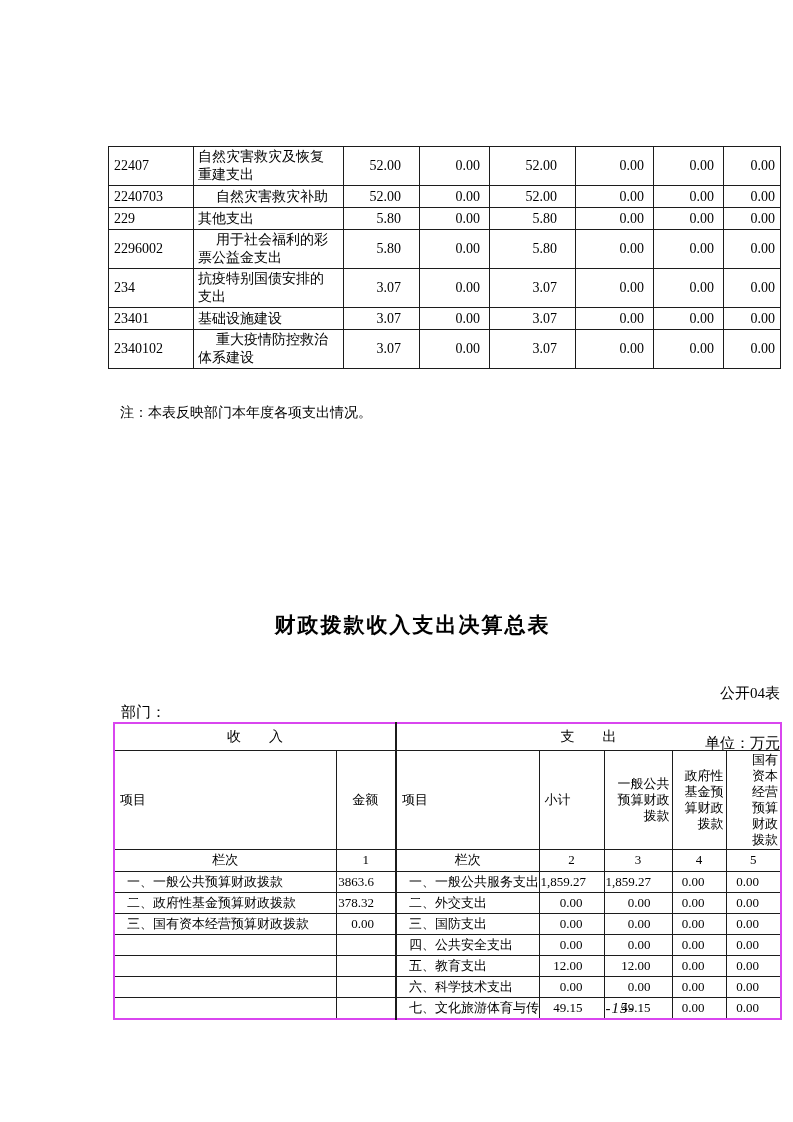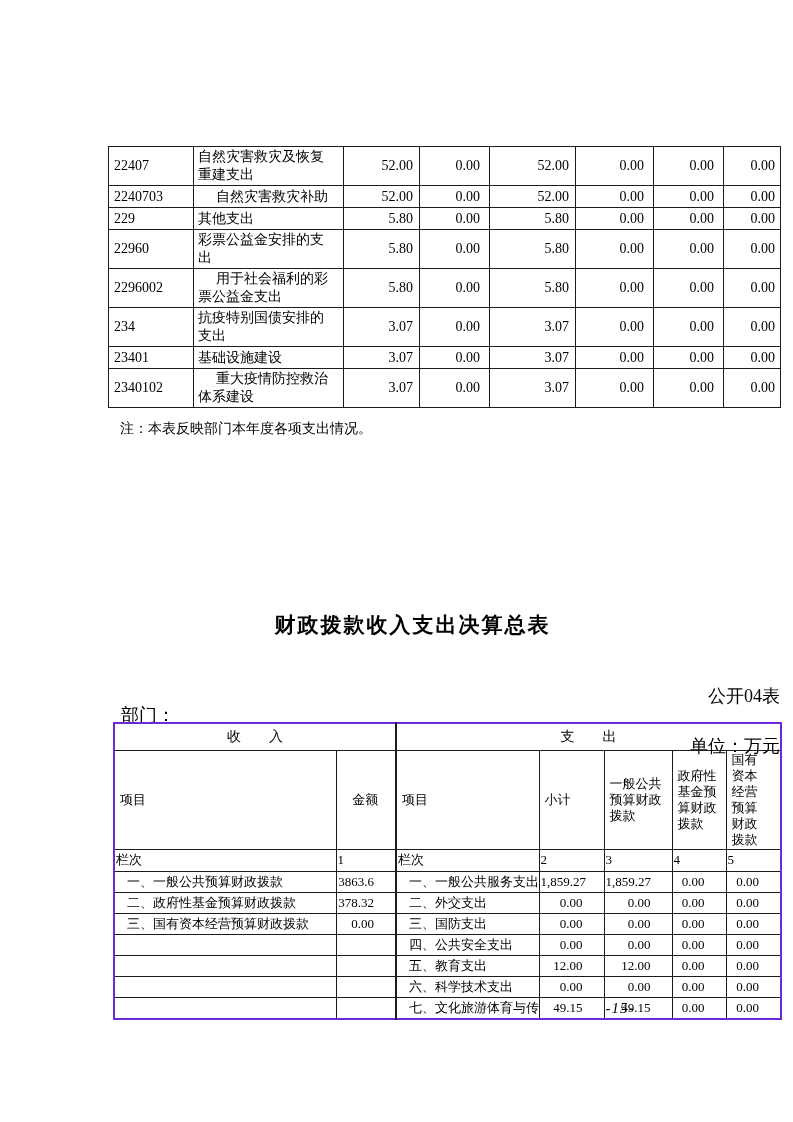--- a/index.html
+++ b/index.html
@@ -11,44 +11,44 @@
   }
   table { border-collapse:collapse; table-layout:fixed; }
   td { border:1px solid #1c1c1c; vertical-align:middle; overflow:hidden; }
 
   
   .t1 { position:absolute; left:108px; top:146px; width:672px; font-size:14px; }
   .t1 td.code { text-align:left; padding-left:5px; }
   .t1 td.name { text-align:left; padding:1px 10px 1px 4px; line-height:18px; }
   .t1 td.name.indent .txt { display:block; text-indent:18px; }
   .t1 td.num { text-align:right; }
-  .t1 td.v1, .t1 td.v3 { padding-right:6px; }
+  .t1 td.v1, .t1 td.v3 { padding-right:18px; }
   .t1 td.v2, .t1 td.v4, .t1 td.v5 { padding-right:9px; }
   .t1 td.v6 { padding-right:5px; }
 
-  .note { position:absolute; left:120px; top:420px; font-size:14px;text-align:right; }
+  .note { position:absolute; left:120px; top:404px; font-size:14px;text-align:right; }
 
   
   .title {
     position:absolute; left:0; top:611px; width:793px; text-align:center;
     font-family:"Liberation Sans","DejaVu Sans",sans-serif;
     font-weight:700; font-size:21px; letter-spacing:2px;padding-left:32px;
   }
-  .meta { position:absolute; font-size:18px; }
+  .meta { position:absolute; font-size:15px; }
   .m-open { right:13px; top:684px; text-align:right; }
   .m-dept { left:121px; top:703px; }
   .m-unit { right:13px; top:734px; text-align:right; }
 
-  .t2 { position:absolute; left:113px; top:722px; width:667px; font-size:13px; border:2px solid #6d28d9; }
+  .t2 { position:absolute; left:113px; top:722px; width:667px; font-size:13px; border:2px solid #d946ef; }
   .t2 td.thickL { border-left:2px solid #1c1c1c;margin-top:11px; }
   .t2 .grp td { height:27px; text-align:center; font-size:14px; }
   .t2 .hdr td { height:97px; vertical-align:middle; text-align:left; padding-left:5px; line-height:16px; }
   .t2 .hdr td.ctr { text-align:center; padding-left:0; }
-  .t2 .hdr td.pre { white-space:pre-line; padding-right:2px; }
-  .t2 .lanci td { height:22px; text-align:left; }
+  .t2 .hdr td.pre { white-space:pre-line; padding-right:2px;text-align:right; }
+  .t2 .lanci td { height:22px; text-align:center; }
   .t2 .dr td { height:18px; }
   .t2 .dr td.item { text-align:left; padding-left:12px; white-space:nowrap; }
   .t2 .dr td.amt { text-align:right; padding-right:21px; }
 
   .pagenum { position:absolute; left:560px; top:1000px; width:120px; text-align:center; font-size:15px; letter-spacing:1px;font-style:italic; }
 </style>
 </head>
 <body>
 
 <div class="page">
@@ -83,30 +83,20 @@
         <td class="num v1">52.00</td>
         <td class="num v2">0.00</td>
         <td class="num v3">52.00</td>
         <td class="num v4">0.00</td>
         <td class="num v5">0.00</td>
         <td class="num v6">0.00</td>
       </tr>
       <tr style="height:22px">
         <td class="code">229</td>
         <td class="name"><span class="txt">其他支出</span></td>
-        <td class="num v1">5.80</td>
-        <td class="num v2">0.00</td>
-        <td class="num v3">5.80</td>
-        <td class="num v4">0.00</td>
-        <td class="num v5">0.00</td>
-        <td class="num v6">0.00</td>
-      </tr>
-      <tr style="height:37px">
-        <td class="code">22960</td>
-        <td class="name"><span class="txt">彩票公益金安排的支出</span></td>
         <td class="num v1">5.80</td>
         <td class="num v2">0.00</td>
         <td class="num v3">5.80</td>
         <td class="num v4">0.00</td>
         <td class="num v5">0.00</td>
         <td class="num v6">0.00</td>
       </tr>
       <tr style="height:38px">
         <td class="code">2296002</td>
         <td class="name indent">

